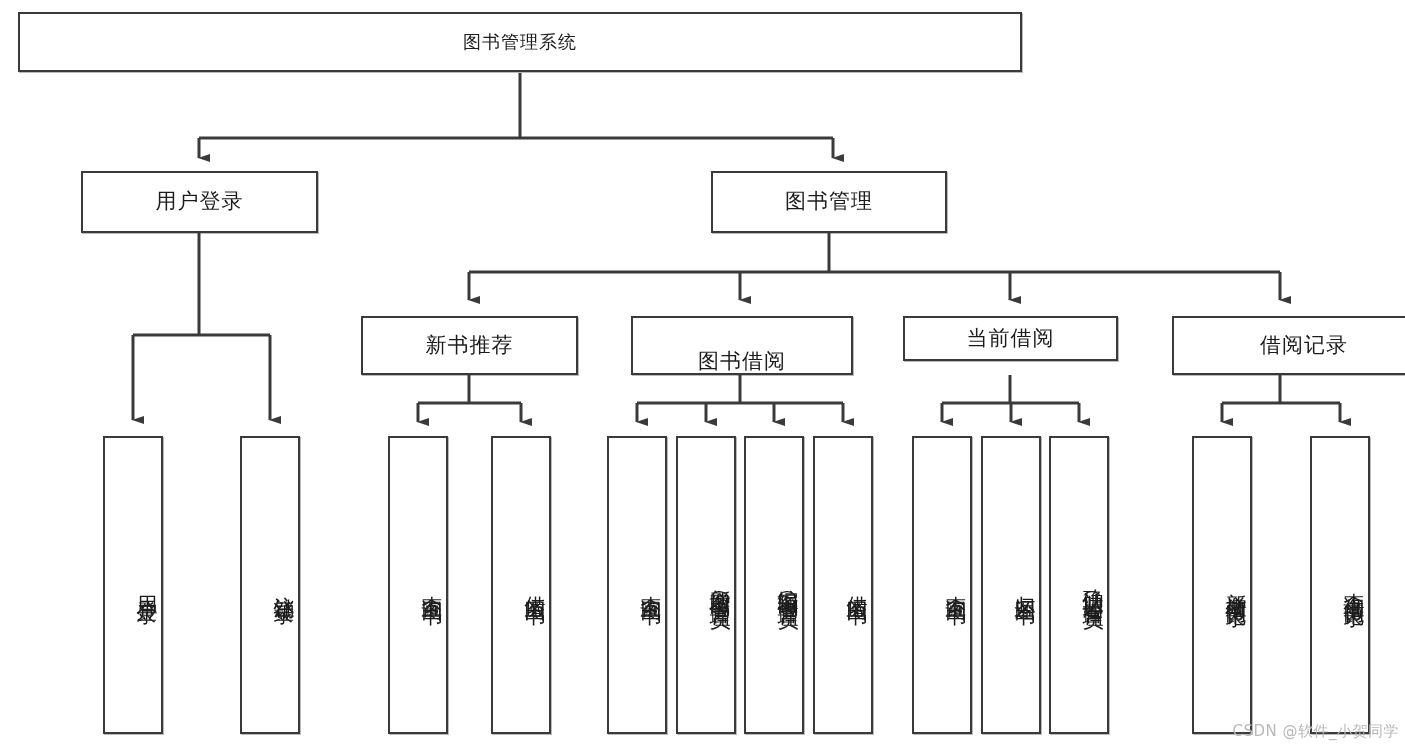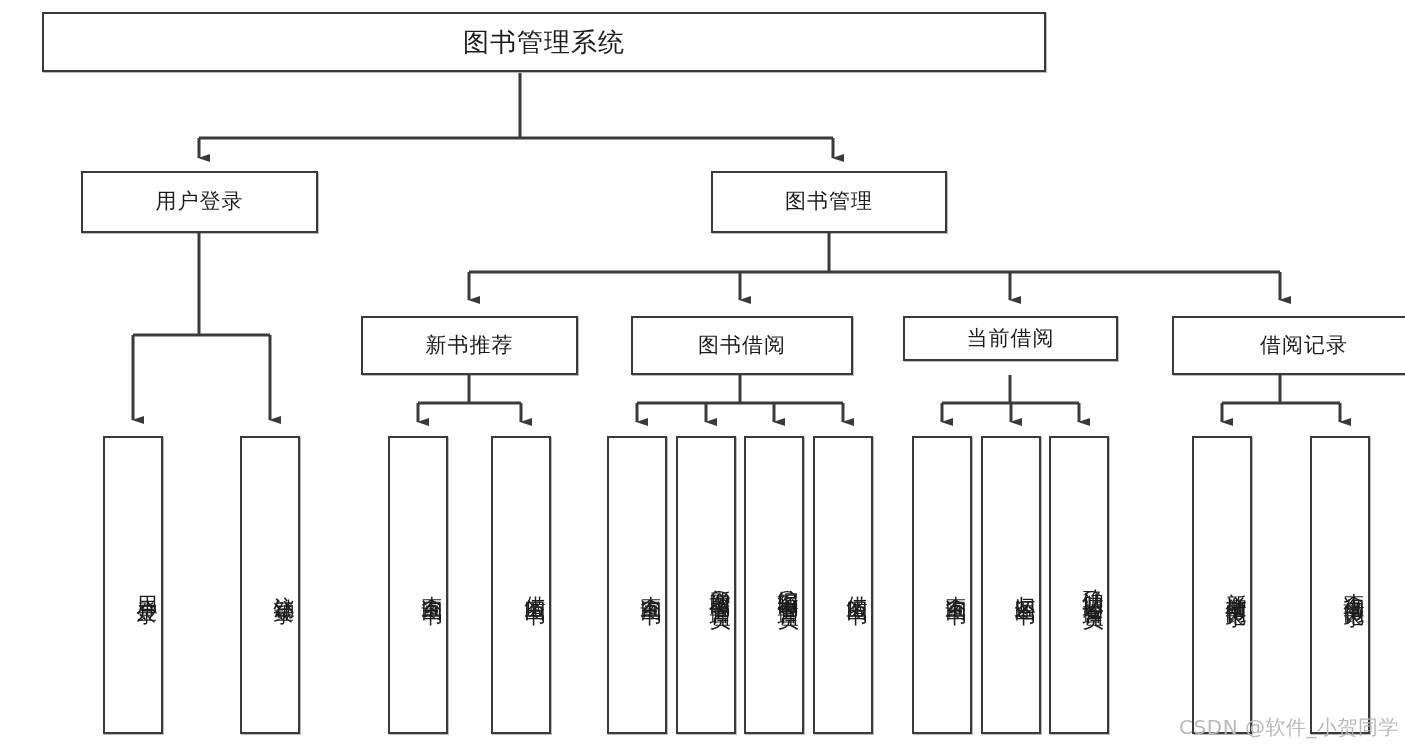--- a/index.html
+++ b/index.html
@@ -34,41 +34,41 @@
     align-items: center;
     justify-content: center;
     color: #1c1c1c;
     box-shadow: 1px 1px 0 rgba(60,60,60,.35);
   }
   .node.h {
     font-size: 21px;
     letter-spacing: 1px;
     line-height: 1.1;
   }
-  .node.root { font-size: 26px; margin-left: 24px; }
+  .node.root { font-size: 18px; }
   .node.v {
     writing-mode: vertical-rl;
     text-orientation: upright;
     font-size: 21px;
     letter-spacing: 3px;
     padding: 6px 0;
     align-items: flex-start;
     justify-content: center;
   }
   .node.v .vtext {
     writing-mode: vertical-rl;
     text-orientation: upright;
     display: block;
     white-space: nowrap;
   }
   .watermark {
     position: absolute;
     right: 6px;
     bottom: 6px;
-    font-size: 20px;
+    font-size: 15px;
     color: #b9b9b9;
     letter-spacing: .5px;
     user-select: none;
     white-space: nowrap;
   }
 </style>
 </head>
 <body>
 
 <div id="canvas">
@@ -130,21 +130,21 @@
   <div class="node h" style="left:81px; top:171px; width:237px; height:62px;">
     <span>用户登录</span>
   </div>
   <div class="node h" style="left:711px; top:171px; width:236px; height:62px;justify-content:center;">
     <span>图书管理</span>
   </div>
 
   <div class="node h" style="left:361px; top:316px; width:217px; height:59px;">
     <span>新书推荐</span>
   </div>
-  <div class="node h" style="left:631px; top:316px; width:222px; height:59px;">
+  <div class="node h" style="left:631px; top:316px; width:222px; height:59px;align-items:flex-end;">
     <span>图书借阅</span>
   </div>
   <div class="node h" style="left:903px; top:316px; width:215px; height:45px;">
     <span>当前借阅</span>
   </div>
   <div class="node h" style="left:1172px; top:316px; width:264px; height:59px;">
     <span>借阅记录</span>
   </div>
 
   <div class="node v" style="left:103px; top:436px; width:60px; height:298px;">

